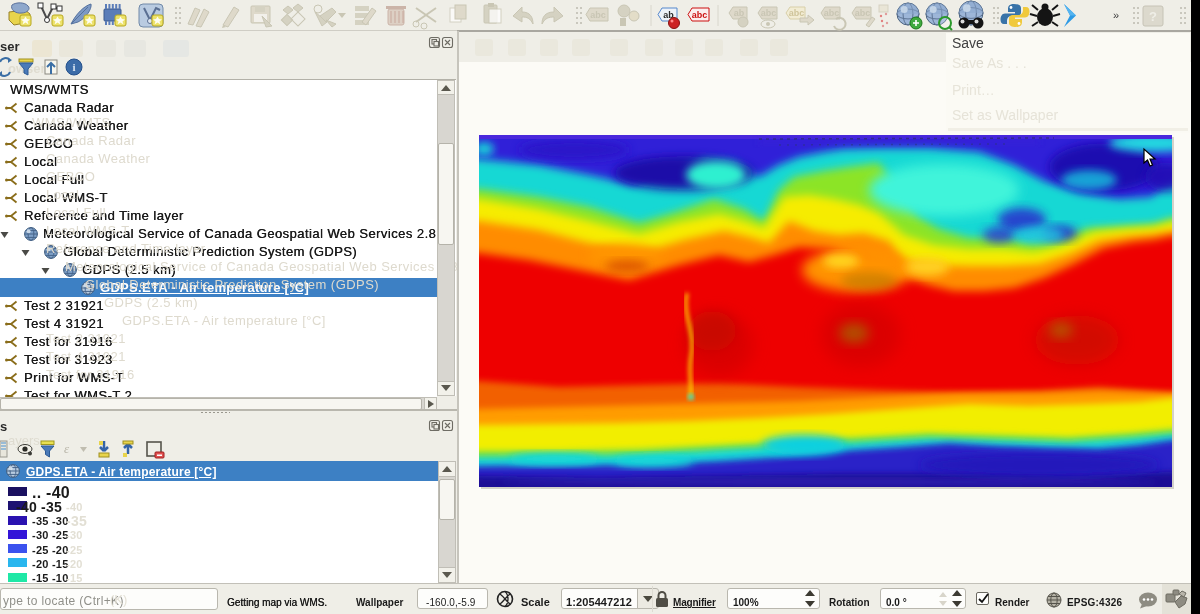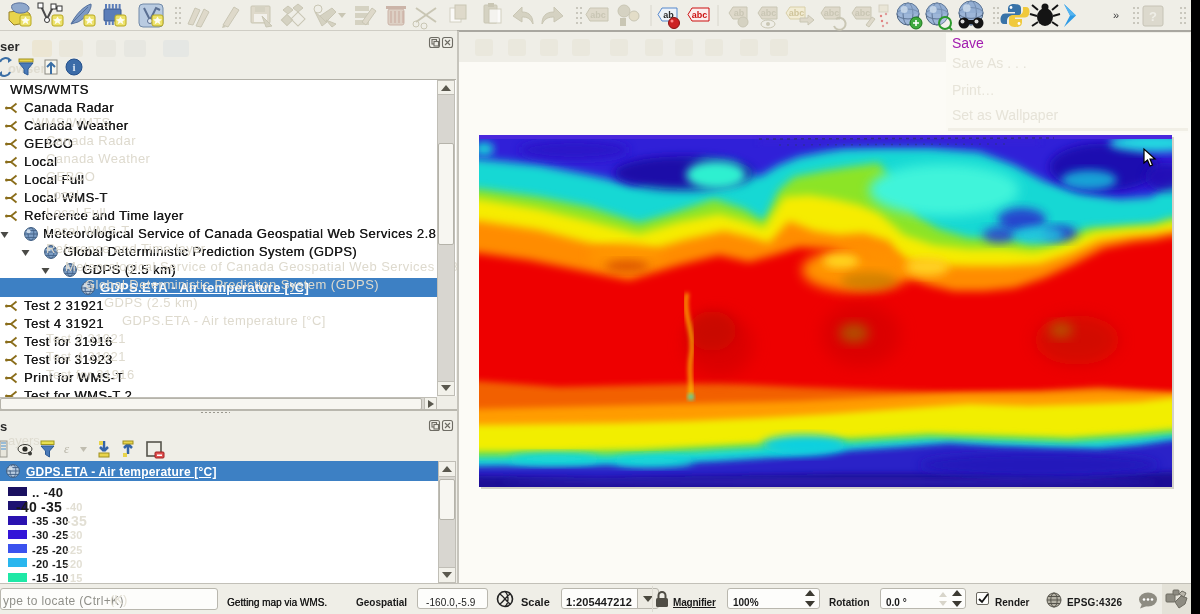--- a/index.html
+++ b/index.html
@@ -242,21 +242,21 @@
 <rect x="112" y="6" width="18" height="17" rx="3"></rect>
 <rect x="150" y="6" width="18" height="17" rx="3"></rect>
 <rect x="185" y="6" width="18" height="17" rx="3"></rect>
 <rect x="215" y="6" width="18" height="17" rx="3"></rect>
 <rect x="245" y="6" width="18" height="17" rx="3"></rect>
 <rect x="280" y="6" width="18" height="17" rx="3"></rect>
 <rect x="310" y="6" width="18" height="17" rx="3"></rect>
 </g>
     </svg>
 <div class="abs" style="left:946px;top:33px;width:244px;height:100px;background:#fbfaf4;"></div>
-<div class="ghost" style="left:952px;top:34px;font-size:14px;color:#a21caf;font-weight:normal;">Save</div>
+<div class="ghost" style="left:952px;top:34px;font-size:14px;color:#404040;font-weight:normal;">Save</div>
 <div class="ghost" style="left:952px;top:54px;font-size:14px;color:#e6e3d8;font-weight:normal;">Save As&nbsp;.&nbsp;.&nbsp;.</div>
 <div class="ghost" style="left:952px;top:81px;font-size:14px;color:#e7e4d9;font-weight:normal;">Print…</div>
 <div class="ghost" style="left:952px;top:106px;font-size:14px;color:#e6e3d8;font-weight:normal;">Set as Wallpaper</div>
 <div class="abs" style="left:948px;top:128px;width:240px;height:3px;background:#f1efe6;"></div>
 <svg class="abs" style="left:479px;top:135px" width="693" height="352" viewBox="0 0 693 352">
 <defs>
 <filter id="b2" x="-30%" y="-30%" width="160%" height="160%">
           <feGaussianBlur stdDeviation="2"></feGaussianBlur>
         </filter>
 <filter id="b3" x="-30%" y="-30%" width="160%" height="160%">
@@ -563,21 +563,21 @@
 <div class="abs" style="left:0px;top:461px;width:438px;height:20px;background:#3d80c4;"></div>
 <svg class="abs" style="left:6px;top:464px" width="14" height="14" viewBox="0 0 14 14">
       <circle cx="7" cy="7" r="6.4" fill="#b8cce0" stroke="#3c5a7c"></circle>
       <ellipse cx="7" cy="7" rx="2.9" ry="6.4" fill="none" stroke="#46648a"></ellipse>
       <path d="M0.6 7 h12.8 M1.6 3.6 h10.8 M1.6 10.4 h10.8" stroke="#46648a" fill="none"></path>
       <circle cx="4.6" cy="4.2" r="2" fill="#d6e2ee" opacity="0.9"></circle>
     </svg>
 <div class="txt" style="left:26px;top:463px;font-size:12px;color:#fff;font-weight:bold;text-decoration:underline;letter-spacing:0.2px;">GDPS.ETA - Air temperature [°C]</div>
 <div class="abs" style="left:0px;top:481px;width:438px;height:102px;background:#fff;"></div>
 <div class="abs" style="left:8px;top:487px;width:19px;height:9px;background:#1a1060;"></div>
-<div class="txt" style="left:32px;top:484px;font-size:13px;color:#1a1a1a;font-weight:700;letter-spacing:0.25px;">.. -40</div>
+<div class="txt" style="left:32px;top:484px;font-size:16px;color:#1a1a1a;font-weight:700;letter-spacing:0.25px;">.. -40</div>
 <div class="abs" style="left:8px;top:501px;width:19px;height:9px;background:#1d1272;"></div>
 <div class="txt" style="left:16px;top:498px;font-size:14px;color:#1a1a1a;font-weight:700;letter-spacing:0.25px;">-40 -35</div>
 <div class="abs" style="left:8px;top:516px;width:19px;height:9px;background:#2a12b0;"></div>
 <div class="txt" style="left:32px;top:512px;font-size:11px;color:#1a1a1a;font-weight:700;letter-spacing:0.25px;">-35 -30</div>
 <div class="abs" style="left:8px;top:530px;width:19px;height:9px;background:#3315d8;"></div>
 <div class="txt" style="left:32px;top:526px;font-size:11px;color:#1a1a1a;font-weight:700;letter-spacing:0.25px;">-30 -25</div>
 <div class="abs" style="left:8px;top:544px;width:19px;height:9px;background:#3b52ee;"></div>
 <div class="txt" style="left:32px;top:541px;font-size:11px;color:#1a1a1a;font-weight:700;letter-spacing:0.25px;">-25 -20</div>
 <div class="abs" style="left:8px;top:558px;width:19px;height:9px;background:#29b6ee;"></div>
 <div class="txt" style="left:32px;top:555px;font-size:11px;color:#1a1a1a;font-weight:700;letter-spacing:0.25px;">-20 -15</div>
@@ -597,21 +597,21 @@
 <div class="abs" style="left:439px;top:479px;width:16px;height:41px;background:#f7f6f1;border:1px solid #b5b3aa;border-radius:2px;"></div>
 <div class="abs" style="left:438px;top:567px;width:18px;height:16px;background:#f2f1ea;border:1px solid #c0beb6;"></div>
 <svg class="abs" style="left:442px;top:572px" width="10" height="6">
       <path d="M0 0 L5 6 L10 0 Z" fill="#5a584e"></path>
     </svg>
 <div class="abs" style="left:0px;top:583px;width:1191px;height:31px;background:#efeee7;border-top:1px solid #c2c0b8;"></div>
 <div class="abs" style="left:0px;top:588px;width:218px;height:22px;background:#fdfdfb;border:1px solid #b9b7ae;border-radius:3px;"></div>
 <div class="txt" style="left:3px;top:592px;font-size:12px;color:#90908a;font-weight:400;letter-spacing:0.35px;">ype to locate (Ctrl+K)</div>
 <div class="ghost" style="left:110px;top:591px;font-size:13px;color:#e4e1d6;font-weight:normal;">(K)</div>
 <div class="txt" style="left:227px;top:594px;font-size:10px;color:#1a1a1a;font-weight:400;text-shadow:0.3px 0 0 #1a1a1a;">Getting map via WMS.</div>
-<div class="txt" style="left:356px;top:594px;font-size:10px;color:#1a1a1a;font-weight:700;">Geospatial</div>
+<div class="txt" style="left:356px;top:594px;font-size:10px;color:#1a1a1a;font-weight:700;">Wallpaper</div>
 <div class="abs" style="left:417px;top:588px;width:71px;height:21px;background:#fdfdfb;border:1px solid #b9b7ae;border-radius:3px;"></div>
 <div class="txt" style="left:426px;top:594px;font-size:10px;color:#1a1a1a;font-weight:400;letter-spacing:0.1px;">-160.0,-5.9</div>
 <svg class="abs" style="left:496px;top:590px" width="18" height="18" viewBox="0 0 18 18">
       <circle cx="9" cy="9" r="7.5" fill="none" stroke="#222" stroke-width="1.6"></circle>
       <path d="M9 1.5 C13 5 13 13 9 16.5 M4 4 C8 7 11 12 14 14 M14 4 C10 7 7 12 4 14" fill="none" stroke="#222" stroke-width="1.3"></path>
     </svg>
 <div class="txt" style="left:521px;top:593px;font-size:11px;color:#1a1a1a;font-weight:700;">Scale</div>
 <div class="abs" style="left:561px;top:588px;width:87px;height:21px;background:#fdfdfb;border:1px solid #b9b7ae;border-radius:3px 0 0 3px;"></div>
 <div class="txt" style="left:566px;top:593px;font-size:11px;color:#1a1a1a;font-weight:700;letter-spacing:0.1px;">1:205447212</div>
 <div class="abs" style="left:637px;top:588px;width:22px;height:21px;background:#eceae2;border:1px solid #b9b7ae;border-radius:0 3px 3px 0;"></div>

